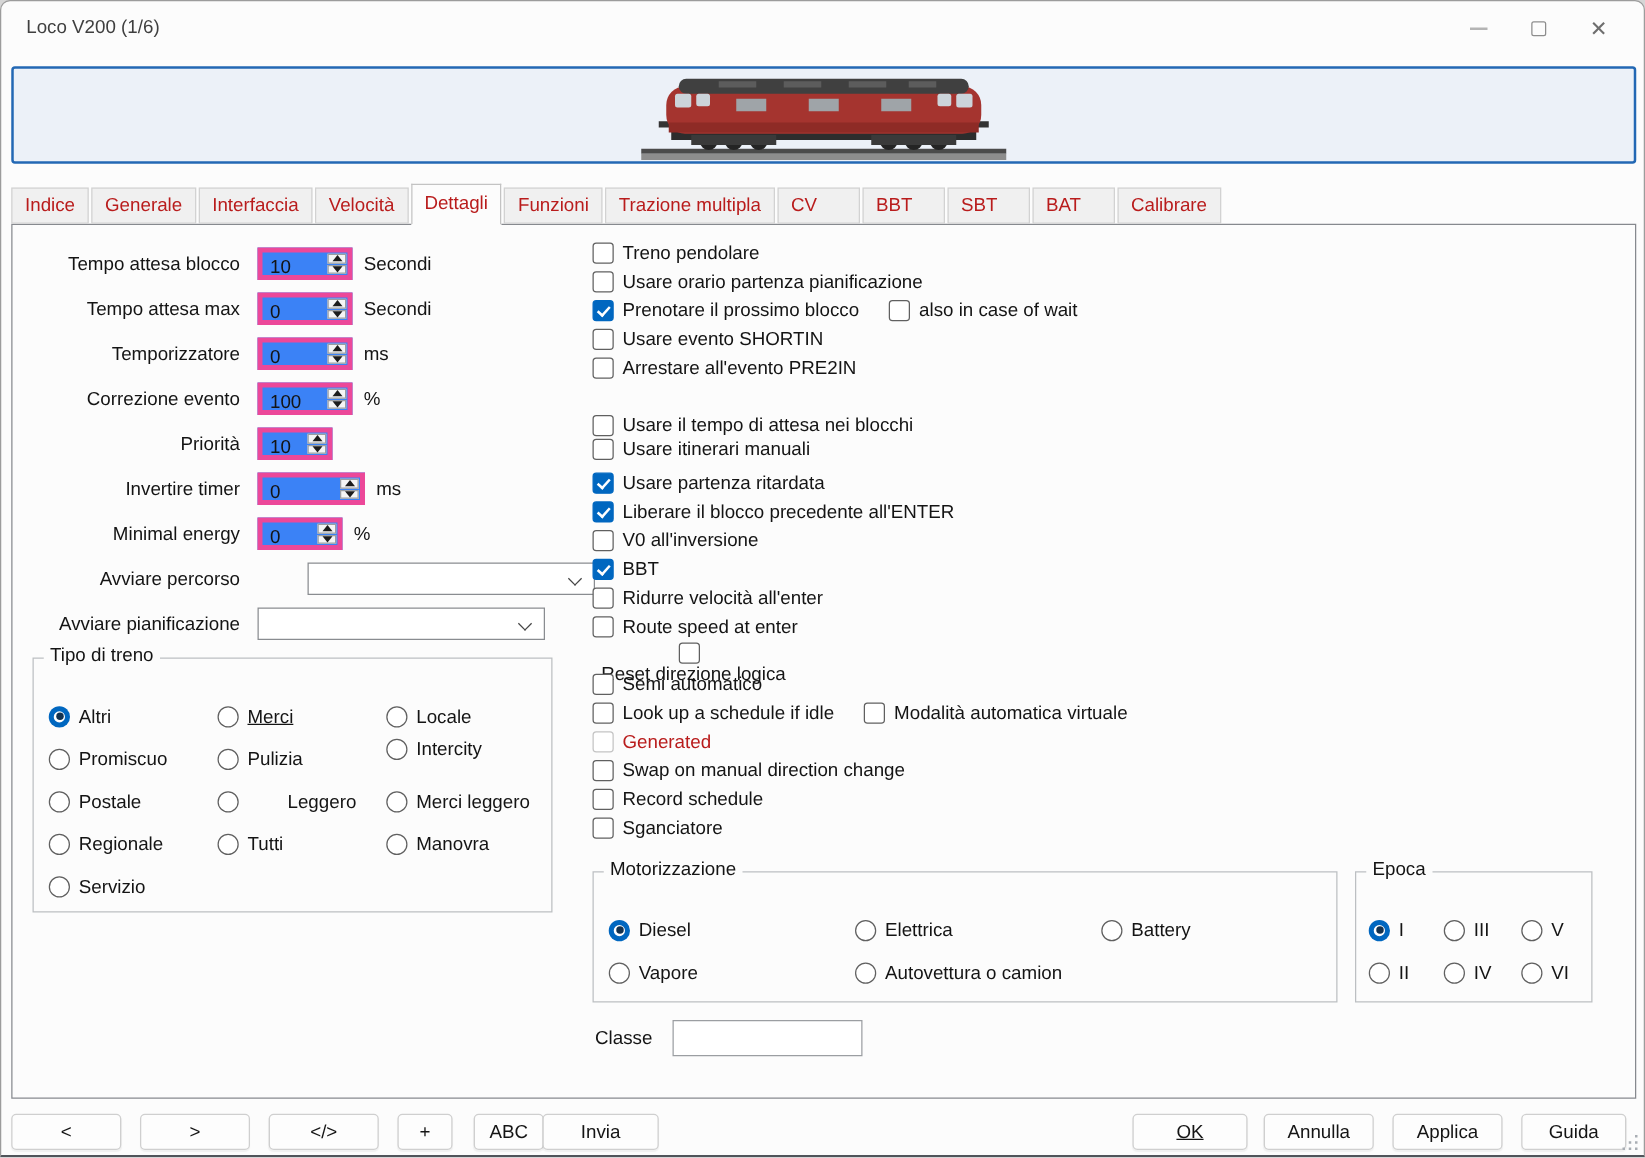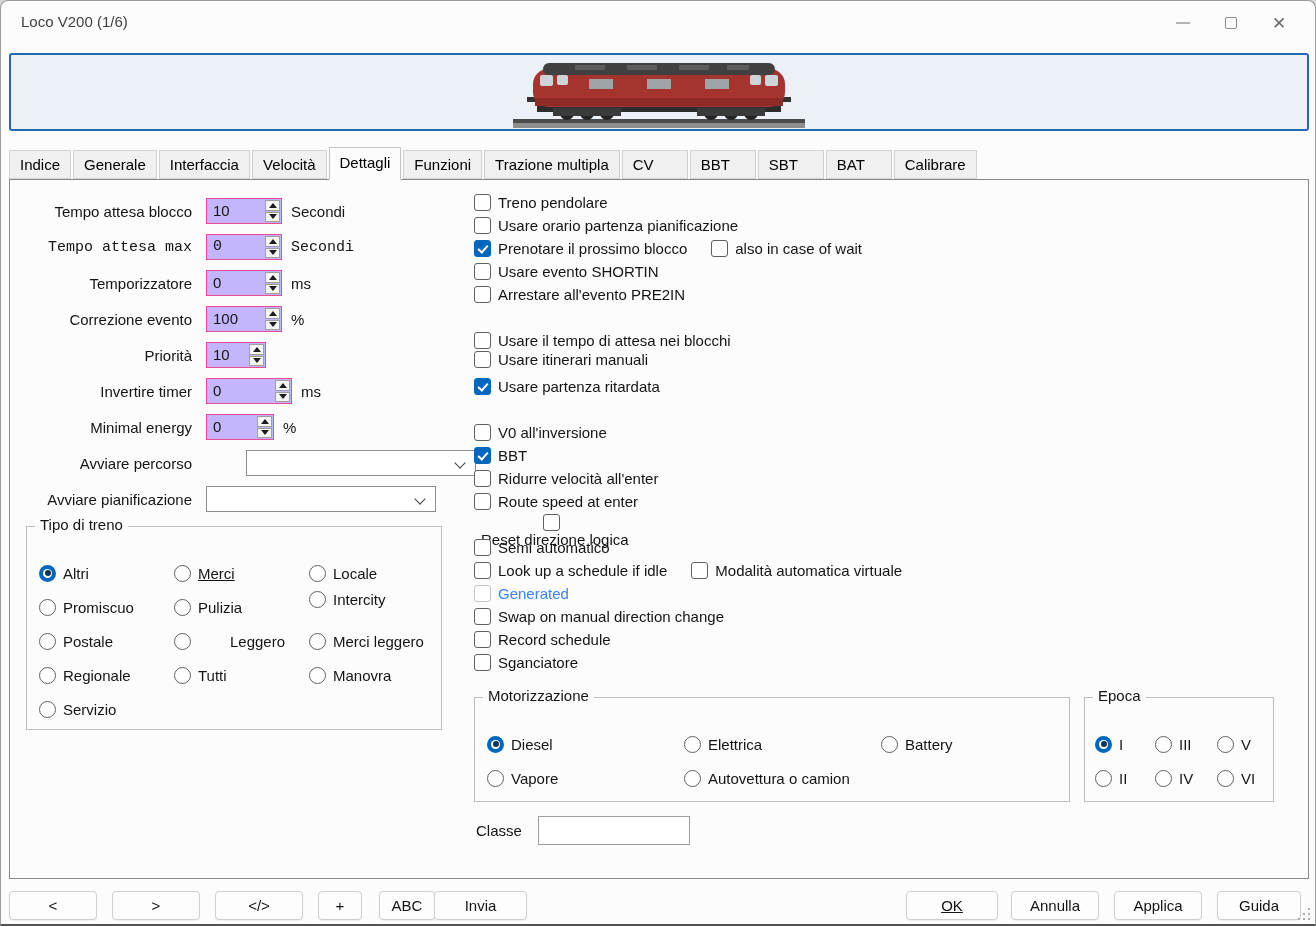--- a/index.html
+++ b/index.html
@@ -26,37 +26,37 @@
   
   .banner {
     position:absolute; left:8px; top:52px; width:1300px; height:78px;
     background:#ecf1f8; border:2px solid #2368b4; border-radius:3px;
     display:flex; align-items:flex-end; justify-content:center;
   }
   
   #tabs { position:absolute; left:8px; top:145px; height:33px; display:flex; align-items:flex-end; z-index:3; }
   .tab {
     height:29px; line-height:27px; padding:0 10px; margin-right:2px;
-    background:#f0f0f0; border:1px solid #d2d2d2; color:#000000;
+    background:#f0f0f0; border:1px solid #d2d2d2; color:#b91c1c;
     white-space:nowrap; cursor:default;
   }
   .tab:nth-child(8), .tab:nth-child(9), .tab:nth-child(10), .tab:nth-child(11) { min-width:66px; }
   .tab.active {
     background:var(--win-bg); border-color:#c3c3c3; border-bottom-color:var(--win-bg);
     height:33px; line-height:30px; margin-bottom:-1px; z-index:4; position:relative;
   }
   
   #panel {
     position:absolute; left:8px; top:178px; width:1300px; height:700px;
     border:1px solid #86898e; z-index:2;
   }
   
   .fieldrow { position:absolute; left:0; display:flex; align-items:center; height:26px; }
   .flabel { width:182px; text-align:right; margin-right:14px; color:#141414; }
-  .spin { height:26px; border:1px solid #ec4899; background:#c4b5fd; display:flex;justify-content:center; }
+  .spin { height:26px; border:4px solid #ec4899; background:#3b82f6; display:flex;justify-content:center; }
   .spin .val { flex:1; padding:3px 0 0 6px; font-size:15px; overflow:hidden; }
   .spin .btns { width:17px; display:flex; flex-direction:column; padding:1px; gap:1px; }
   .sbtn { flex:1; border:1px solid #9b9ea2; background:#f5f5f5; display:flex; align-items:center; justify-content:center; }
   .tri { width:0; height:0; border-left:4px solid transparent; border-right:4px solid transparent; }
   .tri.up { border-bottom:5px solid #1c1c1c; }
   .tri.down { border-top:5px solid #1c1c1c; }
   .unit { margin-left:9px; }
   .combo { height:26px; width:230px; border:1px solid #898c90; background:#fff; position:relative; }
   .combo .cval { padding:3px 22px 0 6px; }
   .combo::after {
@@ -69,21 +69,21 @@
   
   .optrow { position:absolute; display:flex; align-items:center; height:20px; white-space:nowrap; }
   .optrow .gap { margin-left:7px; }
   .cb { width:17px; height:17px; border:1px solid #606060; border-radius:3px; background:#fff; flex:none; position:relative; }
   .cb.checked { background:var(--accent); border-color:var(--accent); }
   .cb.checked::after {
     content:""; position:absolute; left:3px; top:4px; width:8px; height:4px;
     border-left:2px solid #fff; border-bottom:2px solid #fff; transform:rotate(-48deg);
   }
   .cb.disabled { border-color:#c3c3c3; }
-  .optrow.disabled .olabel { color:#3b82f6; }
+  .optrow.disabled .olabel { color:#b91c1c; }
   .rb { width:17px; height:17px; border-radius:50%; border:1px solid #606060; background:#fff; flex:none; position:relative; }
   .rb.selected { border:none; background:var(--accent); }
   .rb.selected::before { content:""; position:absolute; inset:4px; background:#fff; border-radius:50%; }
   .rb.selected::after { content:""; position:absolute; inset:5.5px; background:#13324f; border-radius:50%; }
   .inline-opt { display:flex; align-items:center; margin-left:24px; }
   
   #classe-row { position:absolute; left:466px; top:636px; display:flex; align-items:center; }
   #classe-input { width:152px; height:29px; border:1px solid #9b9ea2; background:#fff; margin-left:16px; font:inherit; padding:0 6px; }
   
   .btn {
@@ -284,21 +284,21 @@
             <div class="sbtn">
               <i class="tri up"></i>
             </div>
             <div class="sbtn">
               <i class="tri down"></i>
             </div>
           </div>
         </div>
         <div class="unit">Secondi</div>
       </div>
-      <div class="fieldrow" style="top: 54px; font-family: Liberation Mono, monospace;">
+      <div class="fieldrow" style="top: 54px;">
         <div class="flabel">Tempo attesa max</div>
         <div class="spin" style="width: 76px;">
           <div class="val">0</div>
           <div class="btns">
             <div class="sbtn">
               <i class="tri up"></i>
             </div>
             <div class="sbtn">
               <i class="tri down"></i>
             </div>
@@ -421,20 +421,24 @@
         <span class="cb"></span>
         <span class="olabel gap">Usare itinerari manuali</span>
       </div>
       <div class="optrow" style="left: 464px; top: 150px;">
         <span class="cb"></span>
         <span class="olabel gap">Usare il tempo di attesa nei blocchi</span>
       </div>
       <div class="optrow" style="left: 464px; top: 196px;">
         <span class="cb checked"></span>
         <span class="olabel gap">Usare partenza ritardata</span>
+      </div>
+      <div class="optrow" style="left: 464px; top: 219px;">
+        <span class="cb checked"></span>
+        <span class="olabel gap">Liberare il blocco precedente all'ENTER</span>
       </div>
       <div class="optrow" style="left: 464px; top: 242px;">
         <span class="cb"></span>
         <span class="olabel gap">V0 all'inversione</span>
       </div>
       <div class="optrow" style="left: 464px; top: 265px;">
         <span class="cb checked"></span>
         <span class="olabel gap">BBT</span>
       </div>
       <div class="optrow" style="left: 464px; top: 288px;">

